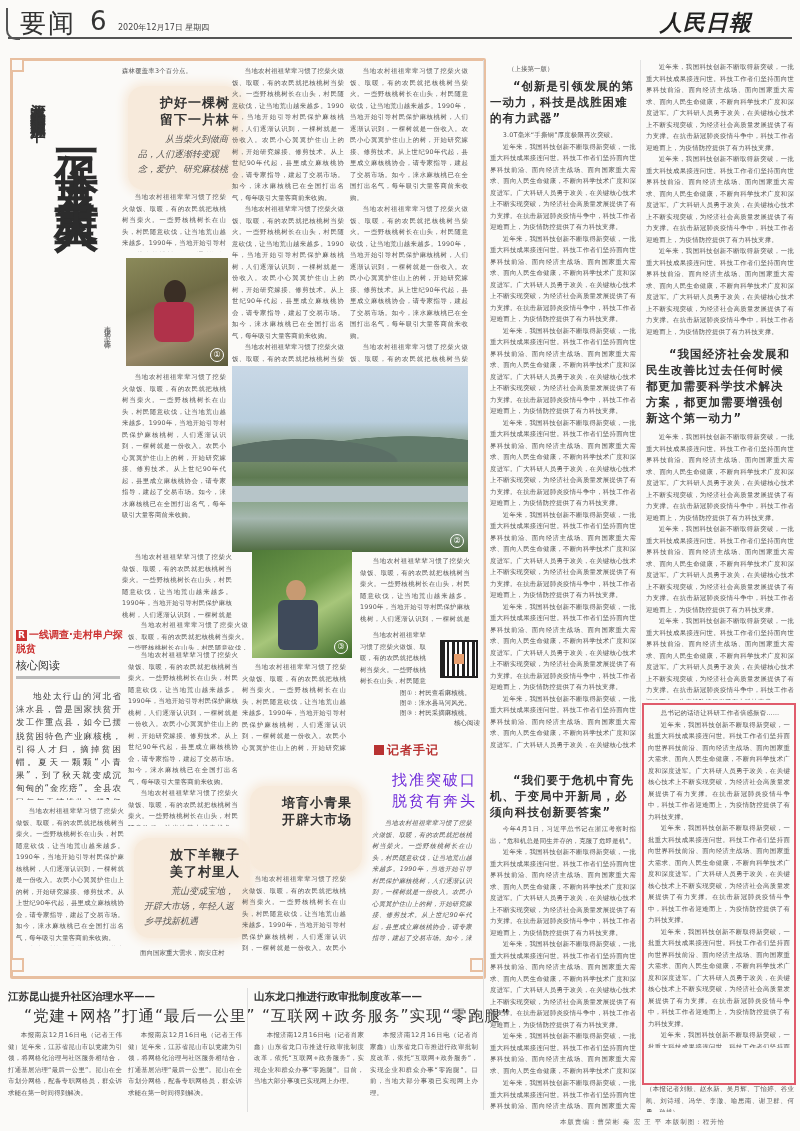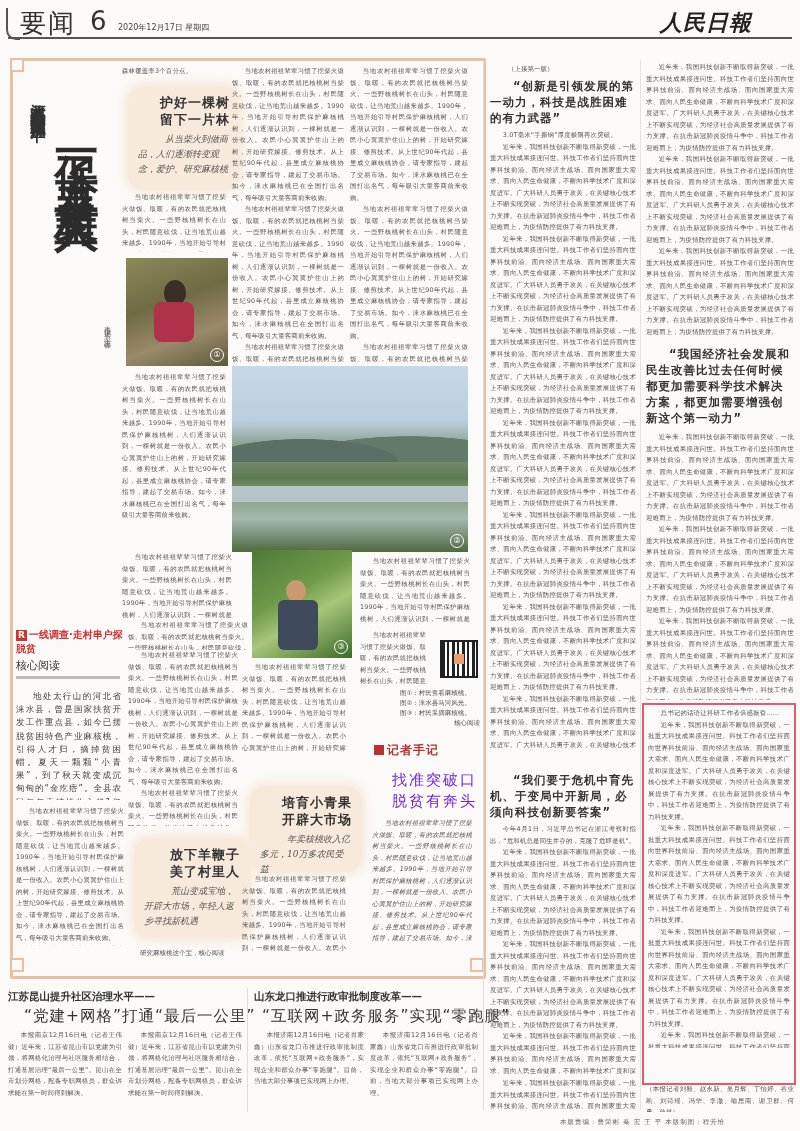--- a/index.html
+++ b/index.html
@@ -160,29 +160,28 @@
 <div class="abs txt col" style="left:128px;top:650px;width:110px;height:176px;">
     <p>当地农村祖祖辈辈习惯了挖柴火做饭、取暖，有的农民就把核桃树当柴火。一些野核桃树长在山头，村民随意砍伐，让当地荒山越来越多。1990年，当地开始引导村民保护麻核桃树，人们逐渐认识到，一棵树就是一份收入。农民小心翼翼护住山上的树，开始研究嫁接、修剪技术。从上世纪90年代起，县里成立麻核桃协会，请专家指导，建起了交易市场。如今，涞水麻核桃已在全国打出名气，每年吸引大量客商前来收购。</p>
     <p>当地农村祖祖辈辈习惯了挖柴火做饭、取暖，有的农民就把核桃树当柴火。一些野核桃树长在山头，村民随意砍伐，让当地荒山越来越多。1990年，当地开始引导村民保护麻核桃树，人们逐渐认识到，一棵树就是一份收入。农民小心翼翼护住山上的树，开始研究嫁接、修剪技术。从上世纪90年代起，县里成立麻核桃协会，请专家指导，建起了交易市场。如今，涞水麻核桃已在全国打出名气，每年吸引大量客商前来收购。</p>
   </div>
 
 <div class="abs subbox" style="left:134px;top:838px;width:96px;height:84px;">
   <h4>放下羊鞭子</h4>
   <h4>美了村里人</h4>
   <div class="lead">荒山变成宝地，开辟大市场，年轻人返乡寻找新机遇</div>
 </div>
-<div class="abs cap" style="left:140px;top:948px;width:110px;">研究麻核桃这个宝，核心阅读</div>
+<div class="abs cap" style="left:140px;top:948px;width:110px;">面向国家重大需求，南安庄村</div>
 
 <div class="abs txt col" style="left:242px;top:662px;width:104px;height:92px;">
     <p>当地农村祖祖辈辈习惯了挖柴火做饭、取暖，有的农民就把核桃树当柴火。一些野核桃树长在山头，村民随意砍伐，让当地荒山越来越多。1990年，当地开始引导村民保护麻核桃树，人们逐渐认识到，一棵树就是一份收入。农民小心翼翼护住山上的树，开始研究嫁接、修剪技术。从上世纪90年代起，县里成立麻核桃协会，请专家指导，建起了交易市场。如今，涞水麻核桃已在全国打出名气，每年吸引大量客商前来收购。</p>
   </div>
 <div class="abs subbox" style="left:250px;top:786px;width:92px;height:70px;">
   <h4>培育小青果</h4>
   <h4>开辟大市场</h4>
-  <div class="lead">年卖核桃收入亿多元，10万多农民受益</div>
 </div>
 <div class="abs txt col" style="left:242px;top:874px;width:104px;height:80px;">
     <p>当地农村祖祖辈辈习惯了挖柴火做饭、取暖，有的农民就把核桃树当柴火。一些野核桃树长在山头，村民随意砍伐，让当地荒山越来越多。1990年，当地开始引导村民保护麻核桃树，人们逐渐认识到，一棵树就是一份收入。农民小心翼翼护住山上的树，开始研究嫁接、修剪技术。从上世纪90年代起，县里成立麻核桃协会，请专家指导，建起了交易市场。如今，涞水麻核桃已在全国打出名气，每年吸引大量客商前来收购。</p>
   </div>
 
 <div class="abs note-h" style="left:374px;top:742px;"><span class="note-sq"></span><span>记者手记</span></div>
 <div class="abs note-title" style="left:392px;top:770px;">
   <div>找准突破口</div>
   <div>脱贫有奔头</div>
 </div>

